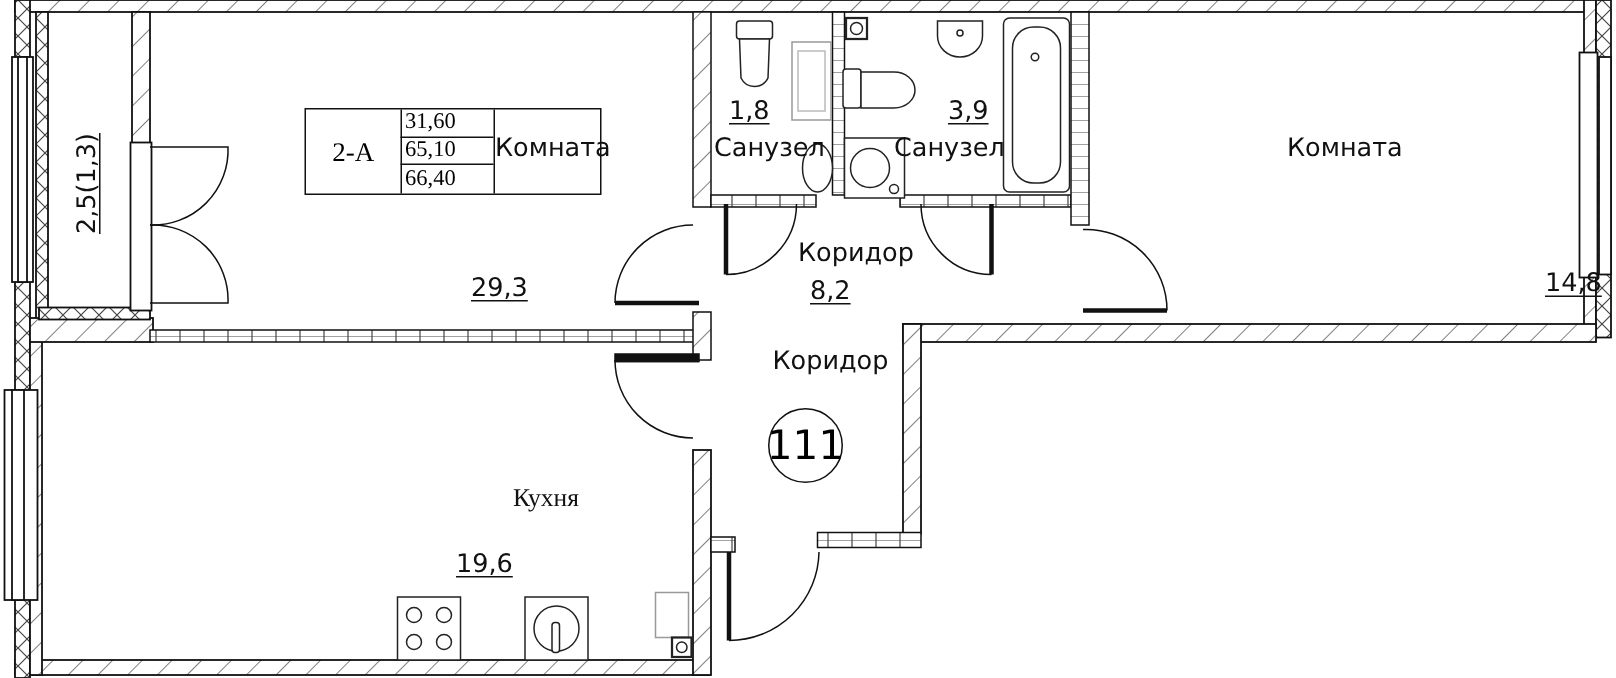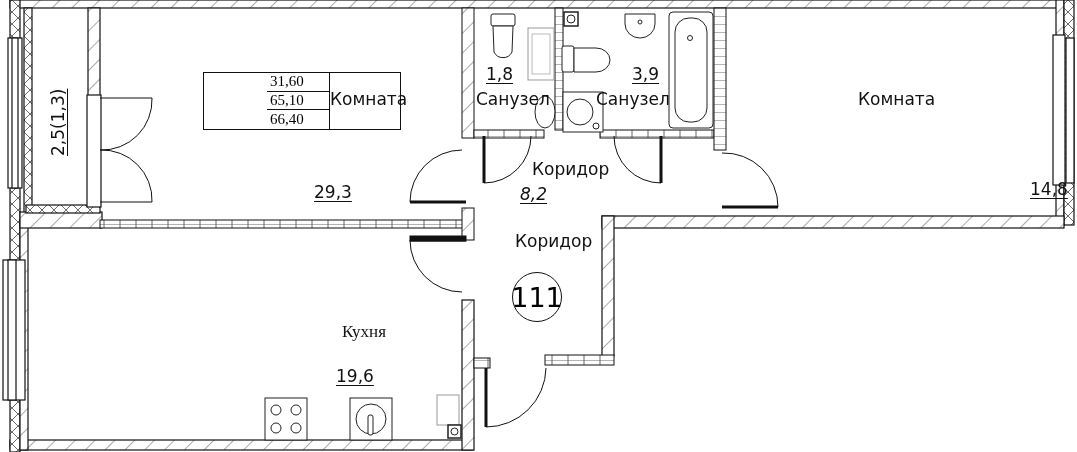--- a/index.html
+++ b/index.html
@@ -142,20 +142,21 @@
     <circle cx="371" cy="419" r="15"></circle>
     <rect x="368" y="415" width="5" height="20" rx="2"></rect>
 
     <rect x="437" y="395" width="22" height="30" stroke="#999"></rect>
     <rect x="448" y="425" width="13" height="13" stroke-width="1.5"></rect>
     <circle cx="454.5" cy="431.5" r="3.5"></circle>
   </g>
 </svg>
 
 <div class="tag-box">
+  <div class="tag-id">2-A</div>
   <div class="tag-rows">
     <div class="tag-row">31,60</div>
     <div class="tag-row">65,10</div>
     <div class="tag-row">66,40</div>
   </div>
 </div>
 
 <div class="lbl" style="left:330px;top:91px;">Комната</div>
 <div class="lbl area" style="left:314px;top:184px;">29,3</div>
 
@@ -164,20 +165,20 @@
 <div class="lbl area" style="left:486px;top:66px;">1,8</div>
 <div class="lbl" style="left:476px;top:91px;">Санузел</div>
 
 <div class="lbl area" style="left:632px;top:66px;">3,9</div>
 <div class="lbl" style="left:596px;top:91px;">Санузел</div>
 
 <div class="lbl" style="left:858px;top:91px;">Комната</div>
 <div class="lbl area" style="left:1030px;top:181px;">14,8</div>
 
 <div class="lbl" style="left:532px;top:161px;">Коридор</div>
-<div class="lbl area" style="left:520px;top:186px;font-style:italic;">8,2</div>
+<div class="lbl area" style="left:540px;top:186px;">8,2</div>
 
 <div class="lbl" style="left:515px;top:233px;">Коридор</div>
 
 <div class="lbl" style="left:342px;top:323px;font-family:Liberation Serif, serif;">Кухня</div>
-<div class="lbl area" style="left:336px;top:368px;">19,6</div>
+<div class="lbl area" style="left:304px;top:368px;">19,6</div>
 
 <div class="badge">111</div>
 
 </body></html>

